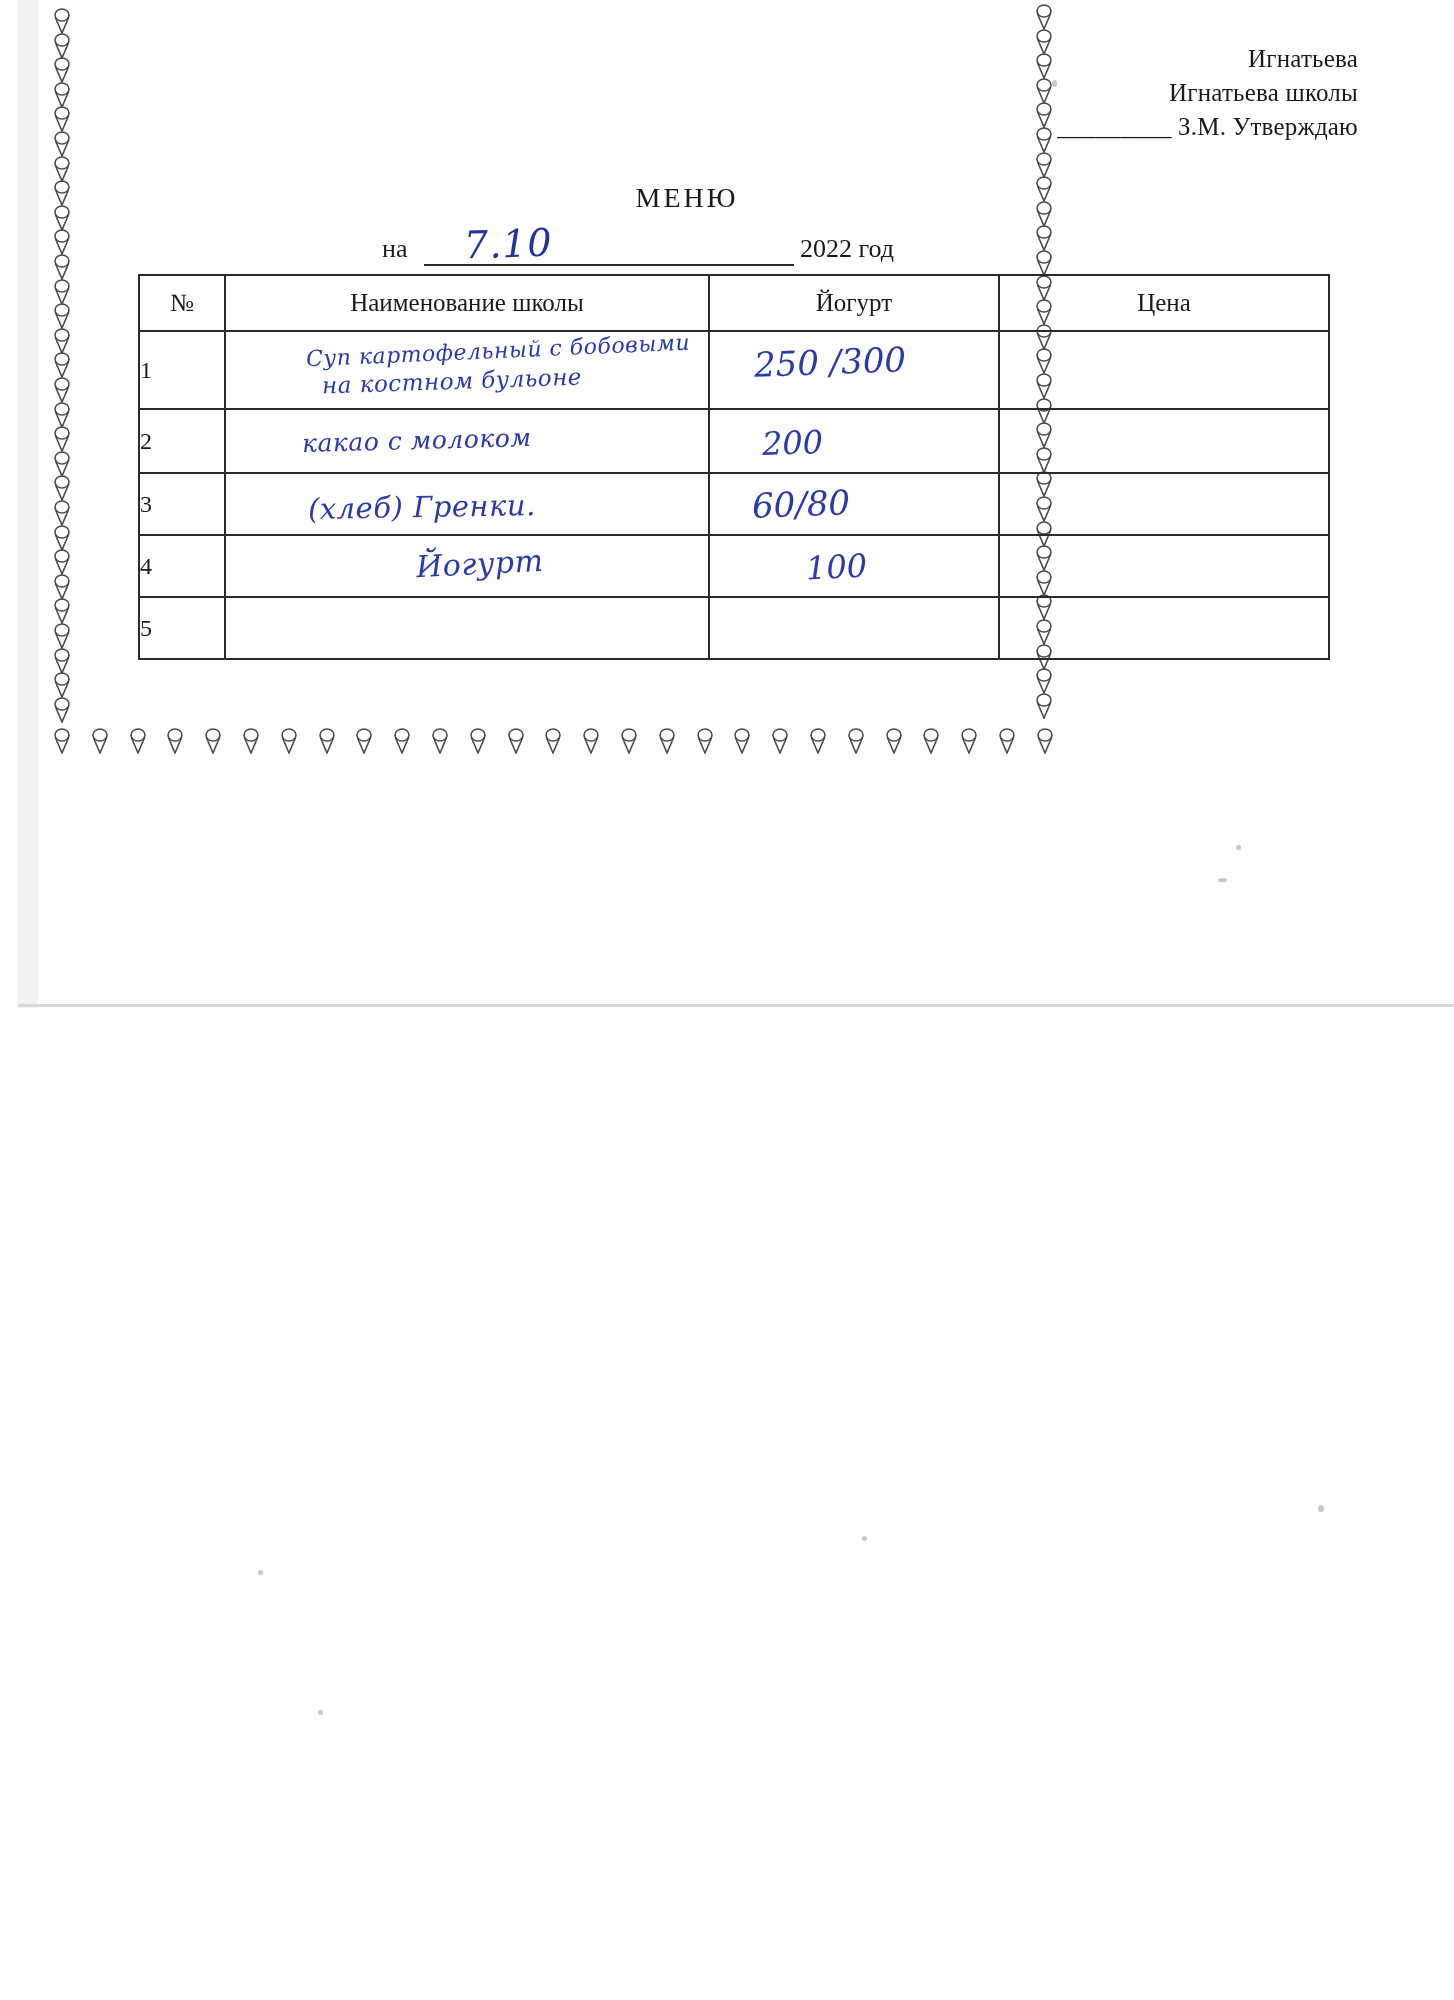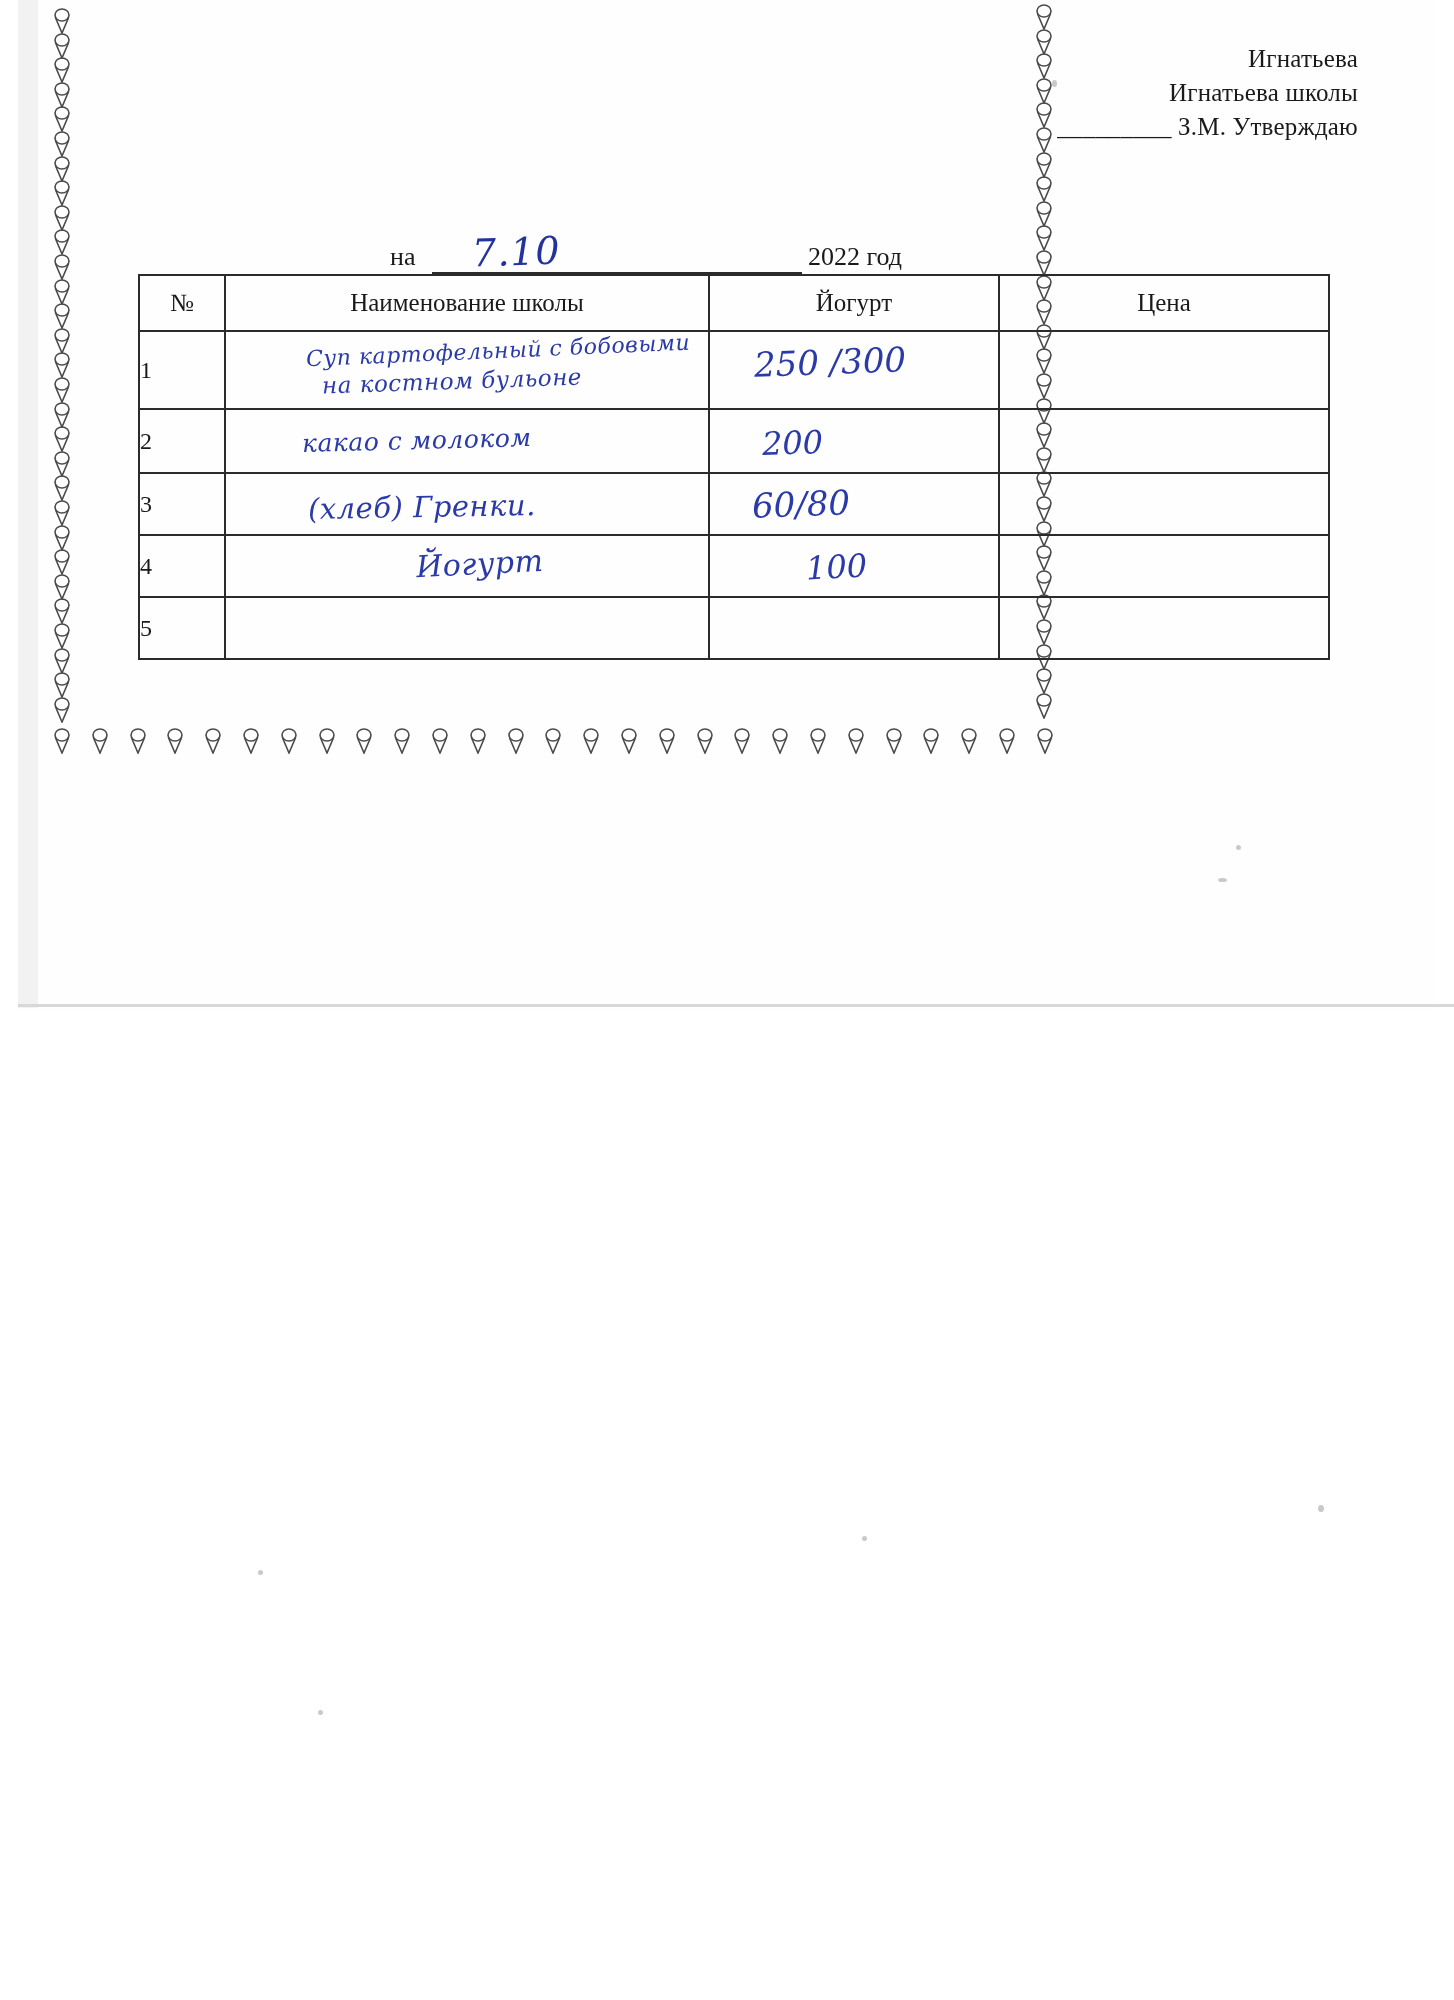--- a/index.html
+++ b/index.html
@@ -77,26 +77,25 @@
     width: 1418px;
     text-align: center;
     font-size: 28px;
     letter-spacing: 3px;
   }
   #menu-title span { position: relative; left: -40px; }
 
   
   #date-line {
     position: absolute;
-    left: 372px;
+    left: 364px;
     top: 228px;
     width: 620px;
     height: 44px;
     font-size: 26px;
-    margin-top: 8px;
   }
   #date-prefix {
     position: absolute;
     left: 0px;
     top: 6px;
   }
   #date-rule {
     position: absolute;
     left: 42px;
     top: 36px;
@@ -546,20 +545,23 @@
           <path d="M3.6 10 L10 25 L16.4 10" fill="none" stroke="#4a4a4a" stroke-width="1.6"></path>
         </svg></span>
     </div>
 
   <div id="approval-block">
     <div>Игнатьева</div>
     <div>Игнатьева школы</div>
     <div>_________ З.М. Утверждаю</div>
   </div>
 
+  <div id="menu-title">
+    <span>МЕНЮ</span>
+  </div>
 
   <div id="date-line">
     <span id="date-prefix">на</span>
     <span id="date-rule"></span>
     <span id="date-value" class="hand-date">7.10</span>
     <span id="date-suffix">2022 год</span>
   </div>
 
   <table id="menu-table">
     <colgroup>

